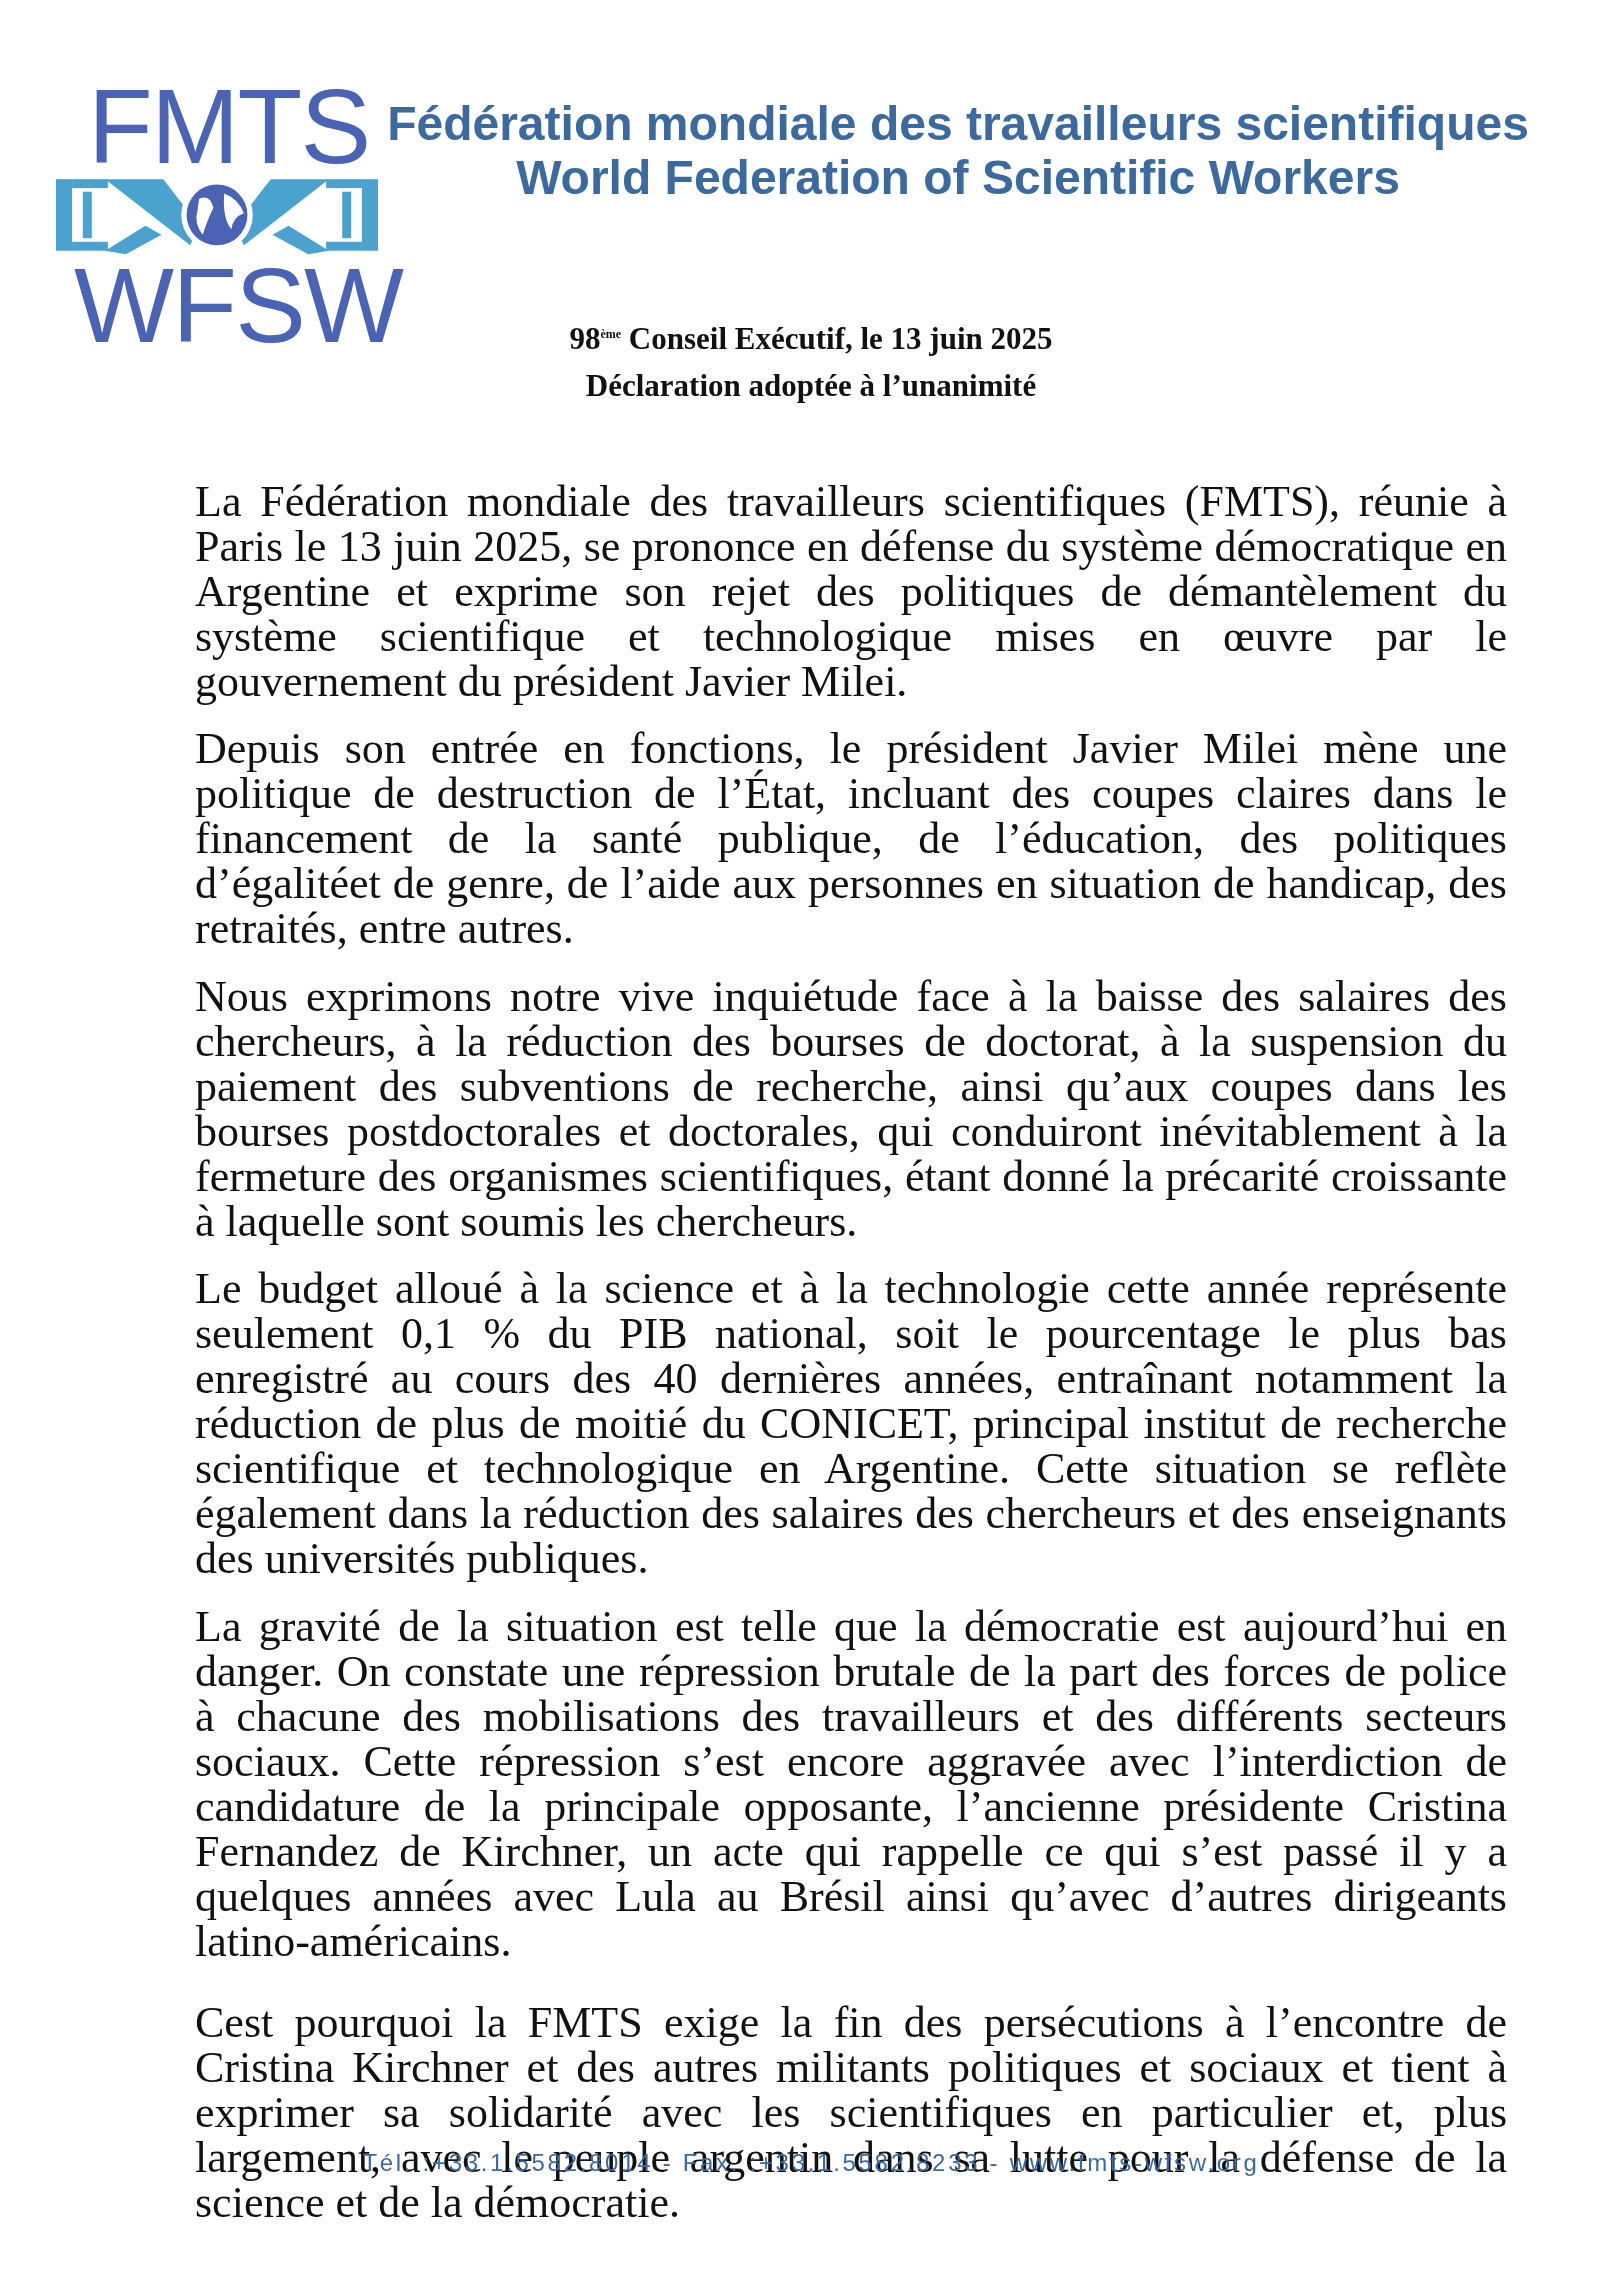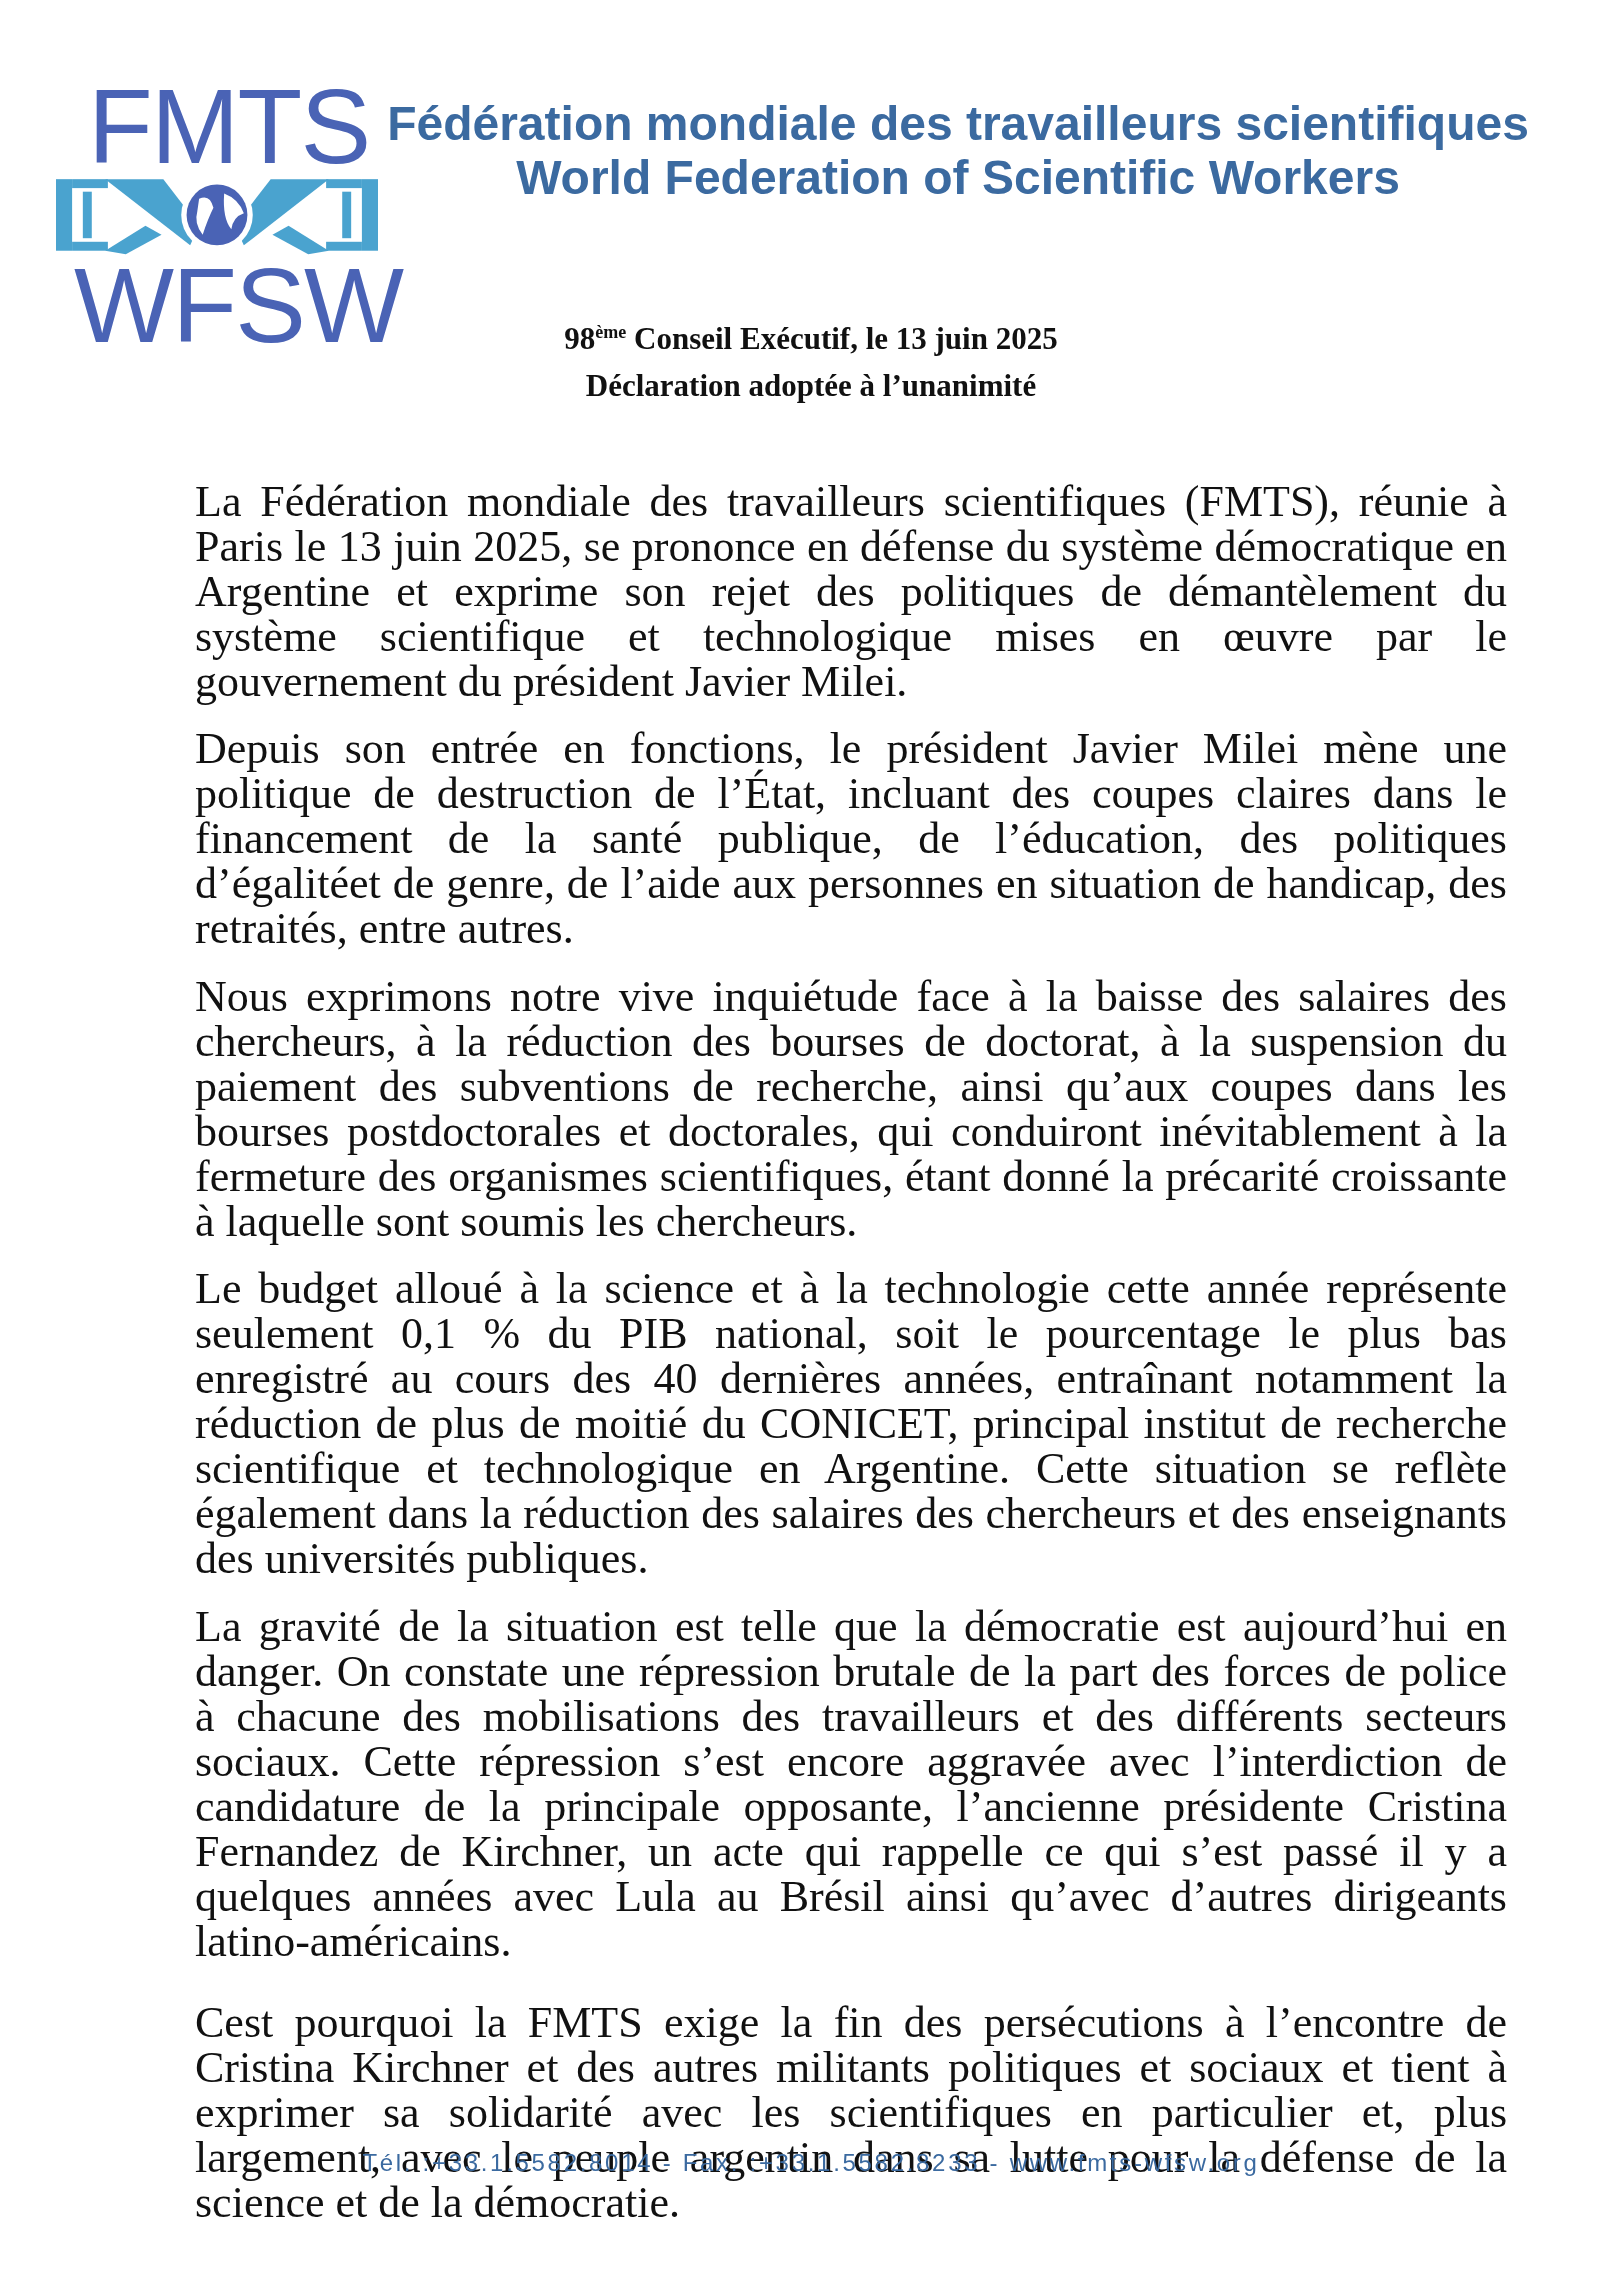--- a/index.html
+++ b/index.html
@@ -4,21 +4,21 @@
 <style>
   html, body { margin:0; padding:0; background:#ffffff; }
   body { width:1622px; height:2293px; position:relative; overflow:hidden; font-family:"Liberation Serif", serif; color:#111; }
   .logo { position:absolute; left:56px; top:73px; width:322px; height:278px; }
   .logo .fmts, .logo .wfsw { position:absolute; font-family:"Liberation Sans", sans-serif; color:#4a63b5; font-size:106px; line-height:1; letter-spacing:-1.8px; }
   .logo .fmts { left:32px; top:0; }
   .logo .wfsw { left:18px; top:179px; }
   .logo .dna { position:absolute; left:0; top:99px; width:322px; height:85px; }
   .org { position:absolute; left:340px; top:97px; width:1236px; text-align:center; font-family:"Liberation Sans", sans-serif; font-weight:bold; color:#3b6aa0; font-size:48px; line-height:54px; }
   .heading { position:absolute; left:0; width:1622px; top:315px; text-align:center; font-weight:bold; font-size:31px; line-height:47px; }
-  .heading sup { font-size:18px; vertical-align:super; line-height:0; }
+  .heading sup { font-size:12px; vertical-align:super; line-height:0; }
   .body { position:absolute; left:195px; top:479px; width:1312px; font-size:44px; line-height:45px; text-align:justify; }
   .body p { margin:0 0 22.4px 0; }
   .footer { position:absolute; left:0; width:1622px; top:2148px; text-align:center; font-family:"Liberation Sans", sans-serif; color:#3b6aa0; font-size:24px; line-height:29px; letter-spacing:2.7px; }
 </style>
 </head>
 <body>
 
 <div class="logo">
   <div class="fmts">FMTS</div>
   <svg class="dna" viewBox="0 0 360 95">

